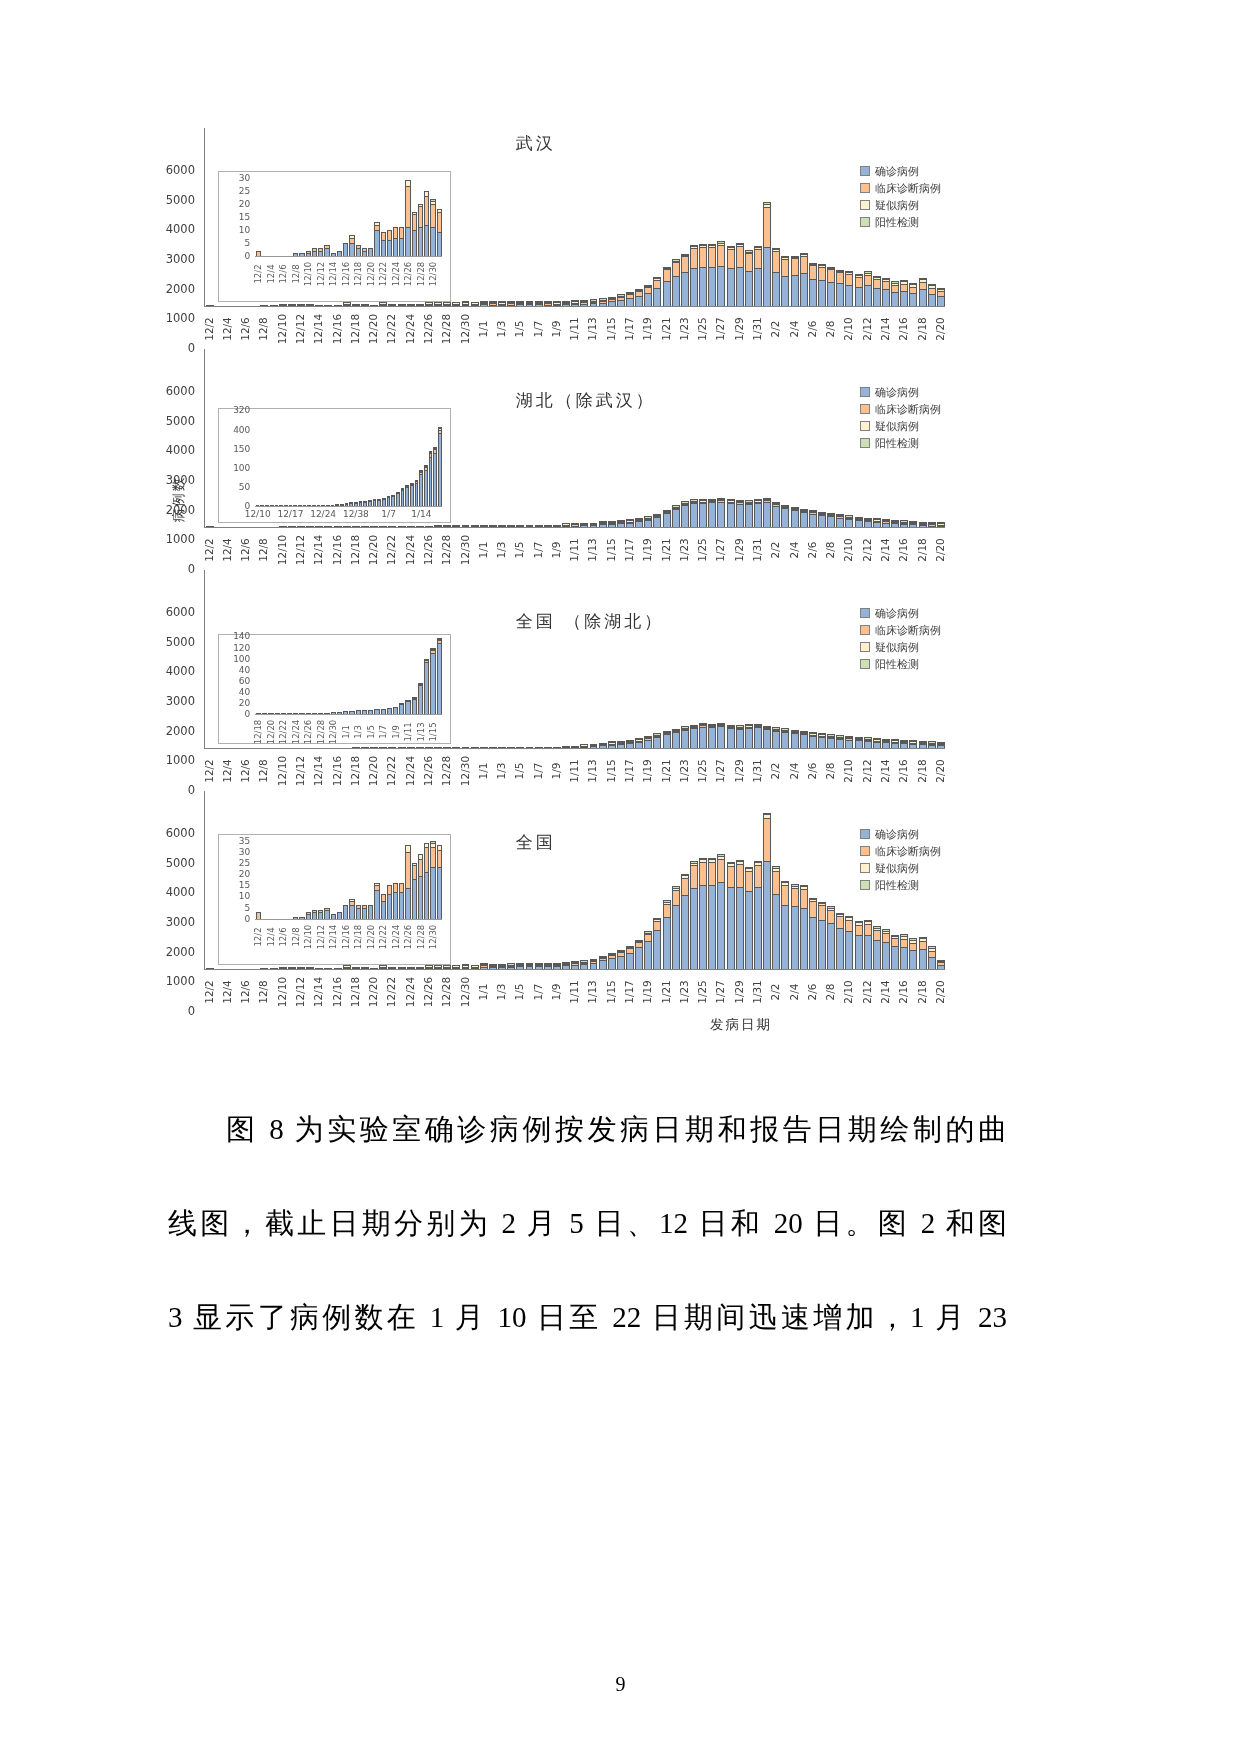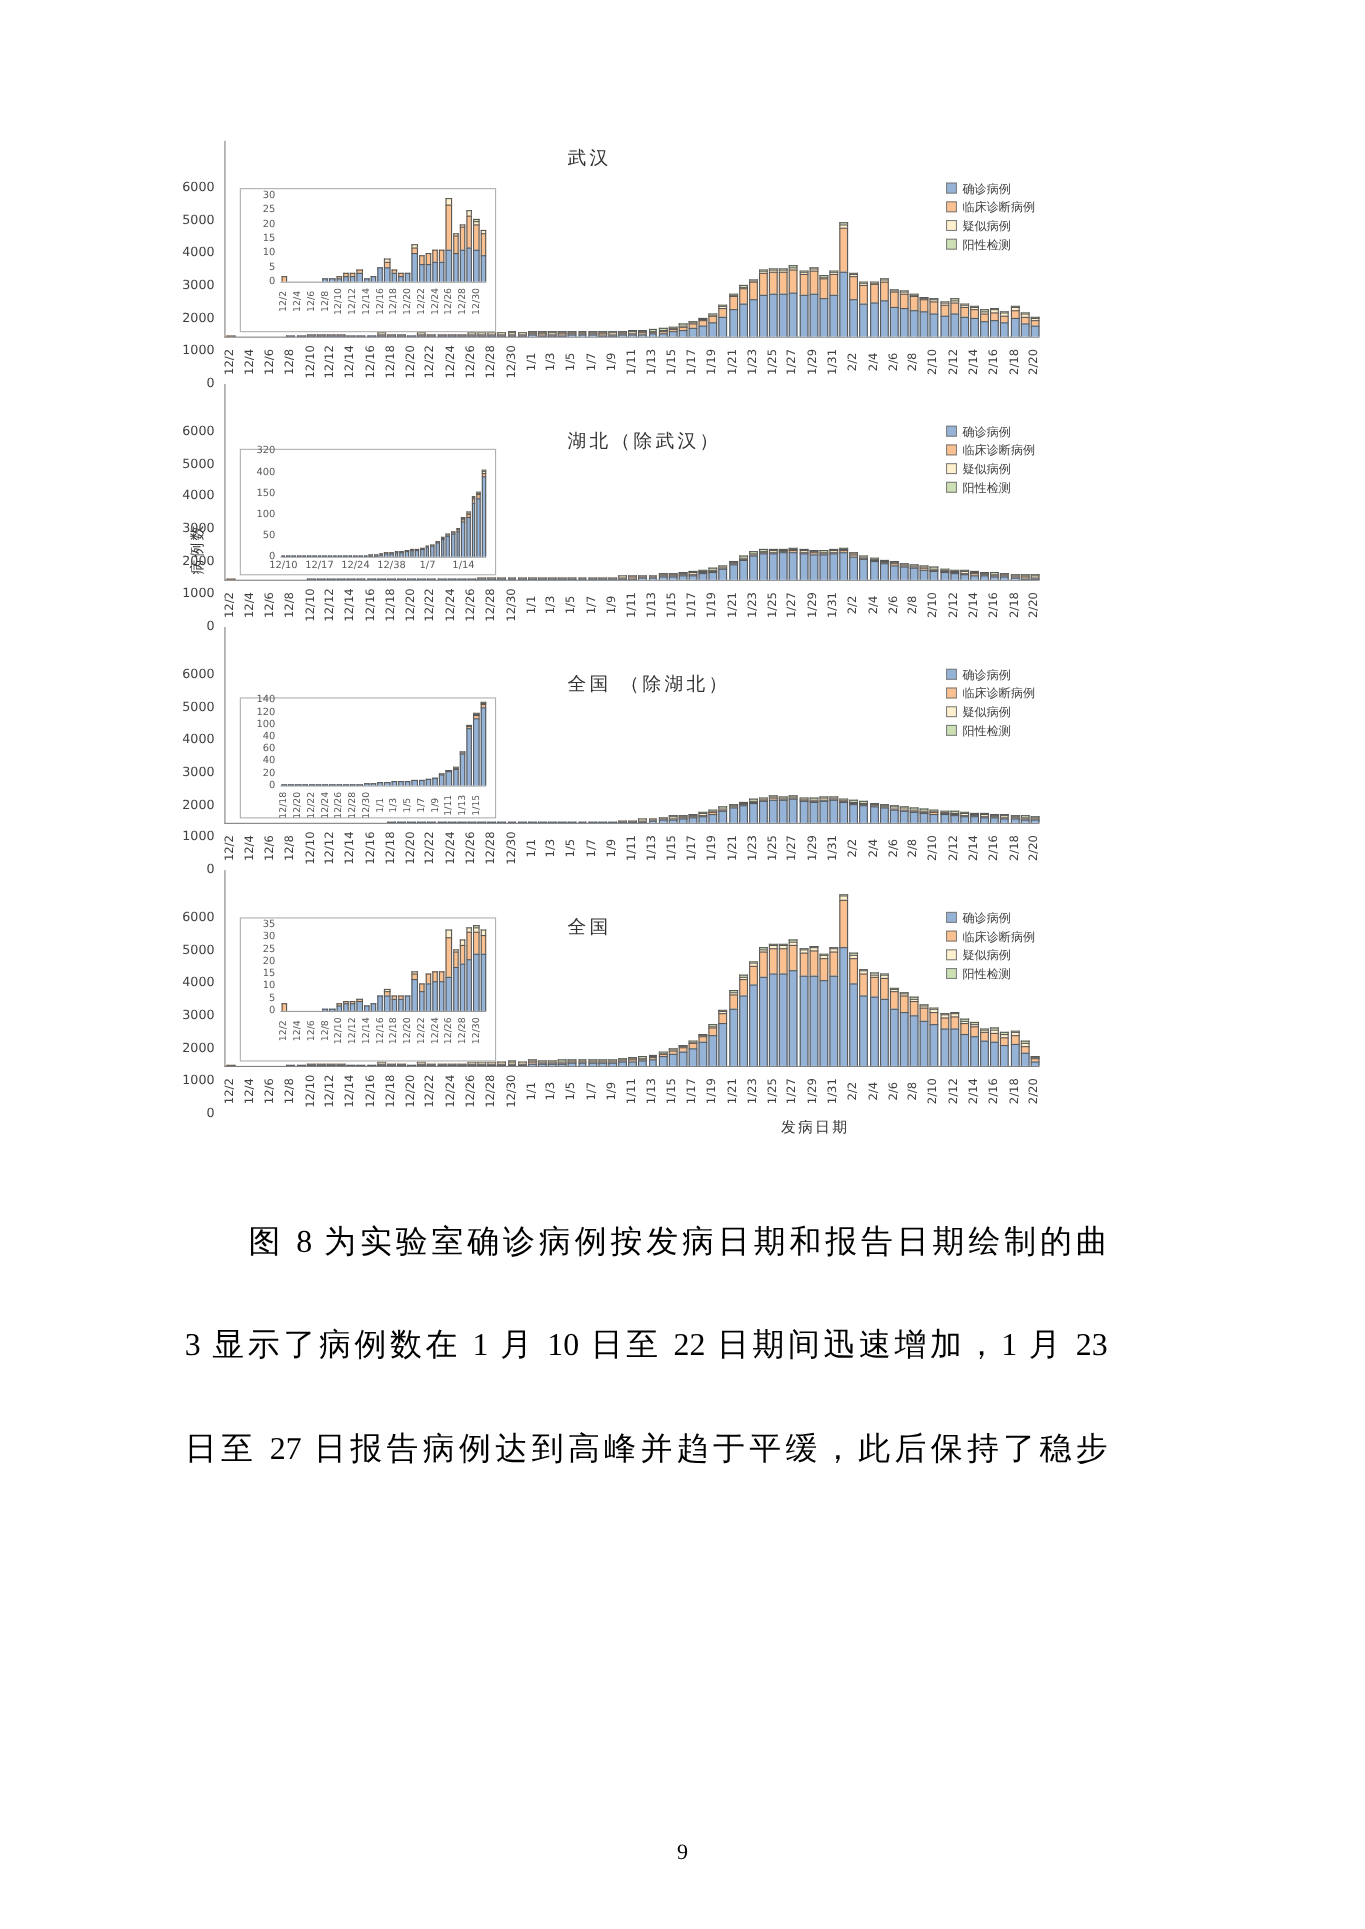--- a/index.html
+++ b/index.html
@@ -3105,18 +3105,18 @@
             </div>
           </div>
         </div>
       </div>
     <div class="xaxis-title">发病日期</div>
   </div>
 
 
   <div class="bodytext">
     <div class="bline indent">图 8 为实验室确诊病例按发病日期和报告日期绘制的曲</div>
+    <div class="bline">线图，截止日期分别为 2 月 5 日、12 日和 20 日。图 2 和图</div>
     <div class="bline">3 显示了病例数在 1 月 10 日至 22 日期间迅速增加，1 月 23</div>
-    <div class="bline">日至 27 日报告病例达到高峰并趋于平缓，此后保持了稳步</div>
   </div>
 
   <div class="pageno">9</div>
 </div>
 
 </body></html>

